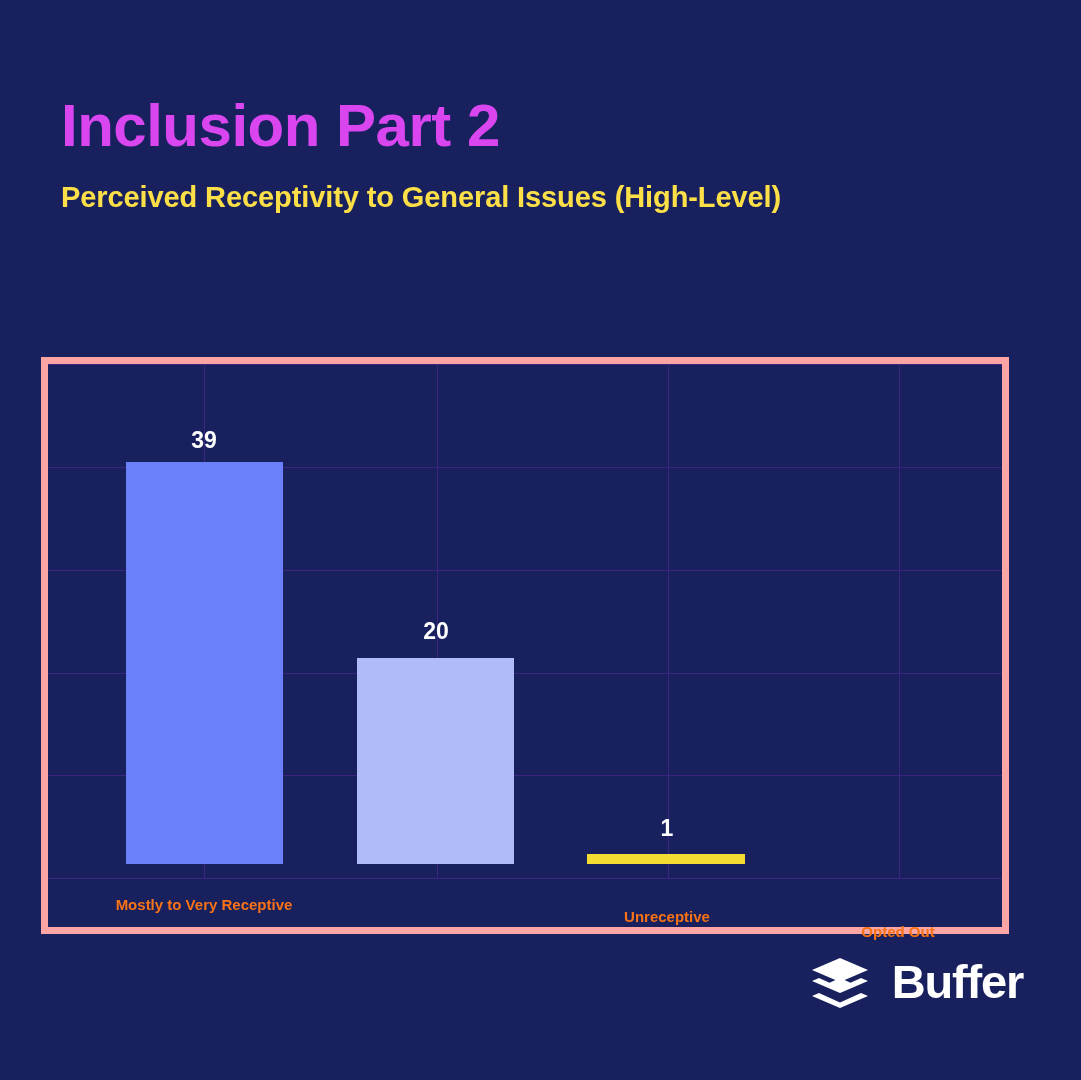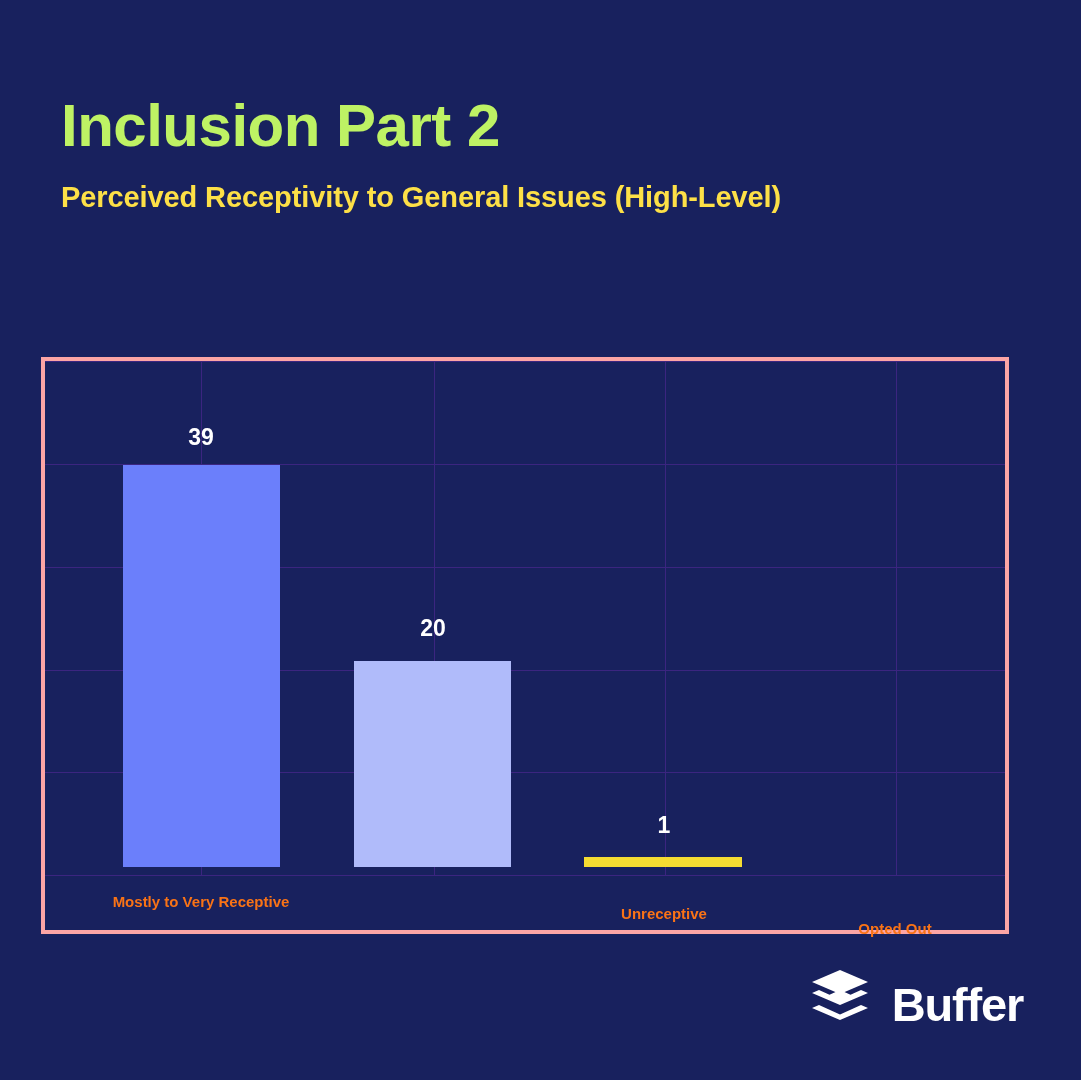--- a/index.html
+++ b/index.html
@@ -23,21 +23,21 @@
     position: absolute;
     left: 61px;
     top: 96px;
     width: 960px;
   }
 
   .chart-title {
     font-size: 60px;
     line-height: 1.0;
     font-weight: 800;
-    color: #bef264;
+    color: #d946ef;
     letter-spacing: -0.5px;
     white-space: nowrap;
   }
 
   .chart-subtitle {
     margin-top: 26px;
     font-size: 29px;
     line-height: 1.1;
     font-weight: 700;
     color: #fde047;
@@ -45,21 +45,21 @@
     white-space: nowrap;
   }
 
   
   .plot-frame {
     position: absolute;
     left: 41px;
     top: 357px;
     width: 968px;
     height: 577px;
-    border: 4px solid #fca5a5;
+    border: 7px solid #fca5a5;
   }
 
   
   .hgrid {
     position: absolute;
     left: 0;
     width: 100%;
     height: 1px;
     background: #3b2580;
   }
@@ -104,23 +104,23 @@
     text-align: center;
     line-height: 1.28;
     transform: translateX(-50%);
     white-space: pre-line;
   }
 
   
   .brand {
     position: absolute;
     right: 58px;
-    bottom: 52px;
+    bottom: 64px;
     display: flex;
-    align-items: flex-end;
+    align-items: flex-start;
     gap: 23px;
   }
 
   .brand-mark { display: block; }
 
   .brand-name {
     font-size: 47px;
     font-weight: 800;
     color: #ffffff;
     letter-spacing: -1.2px;

